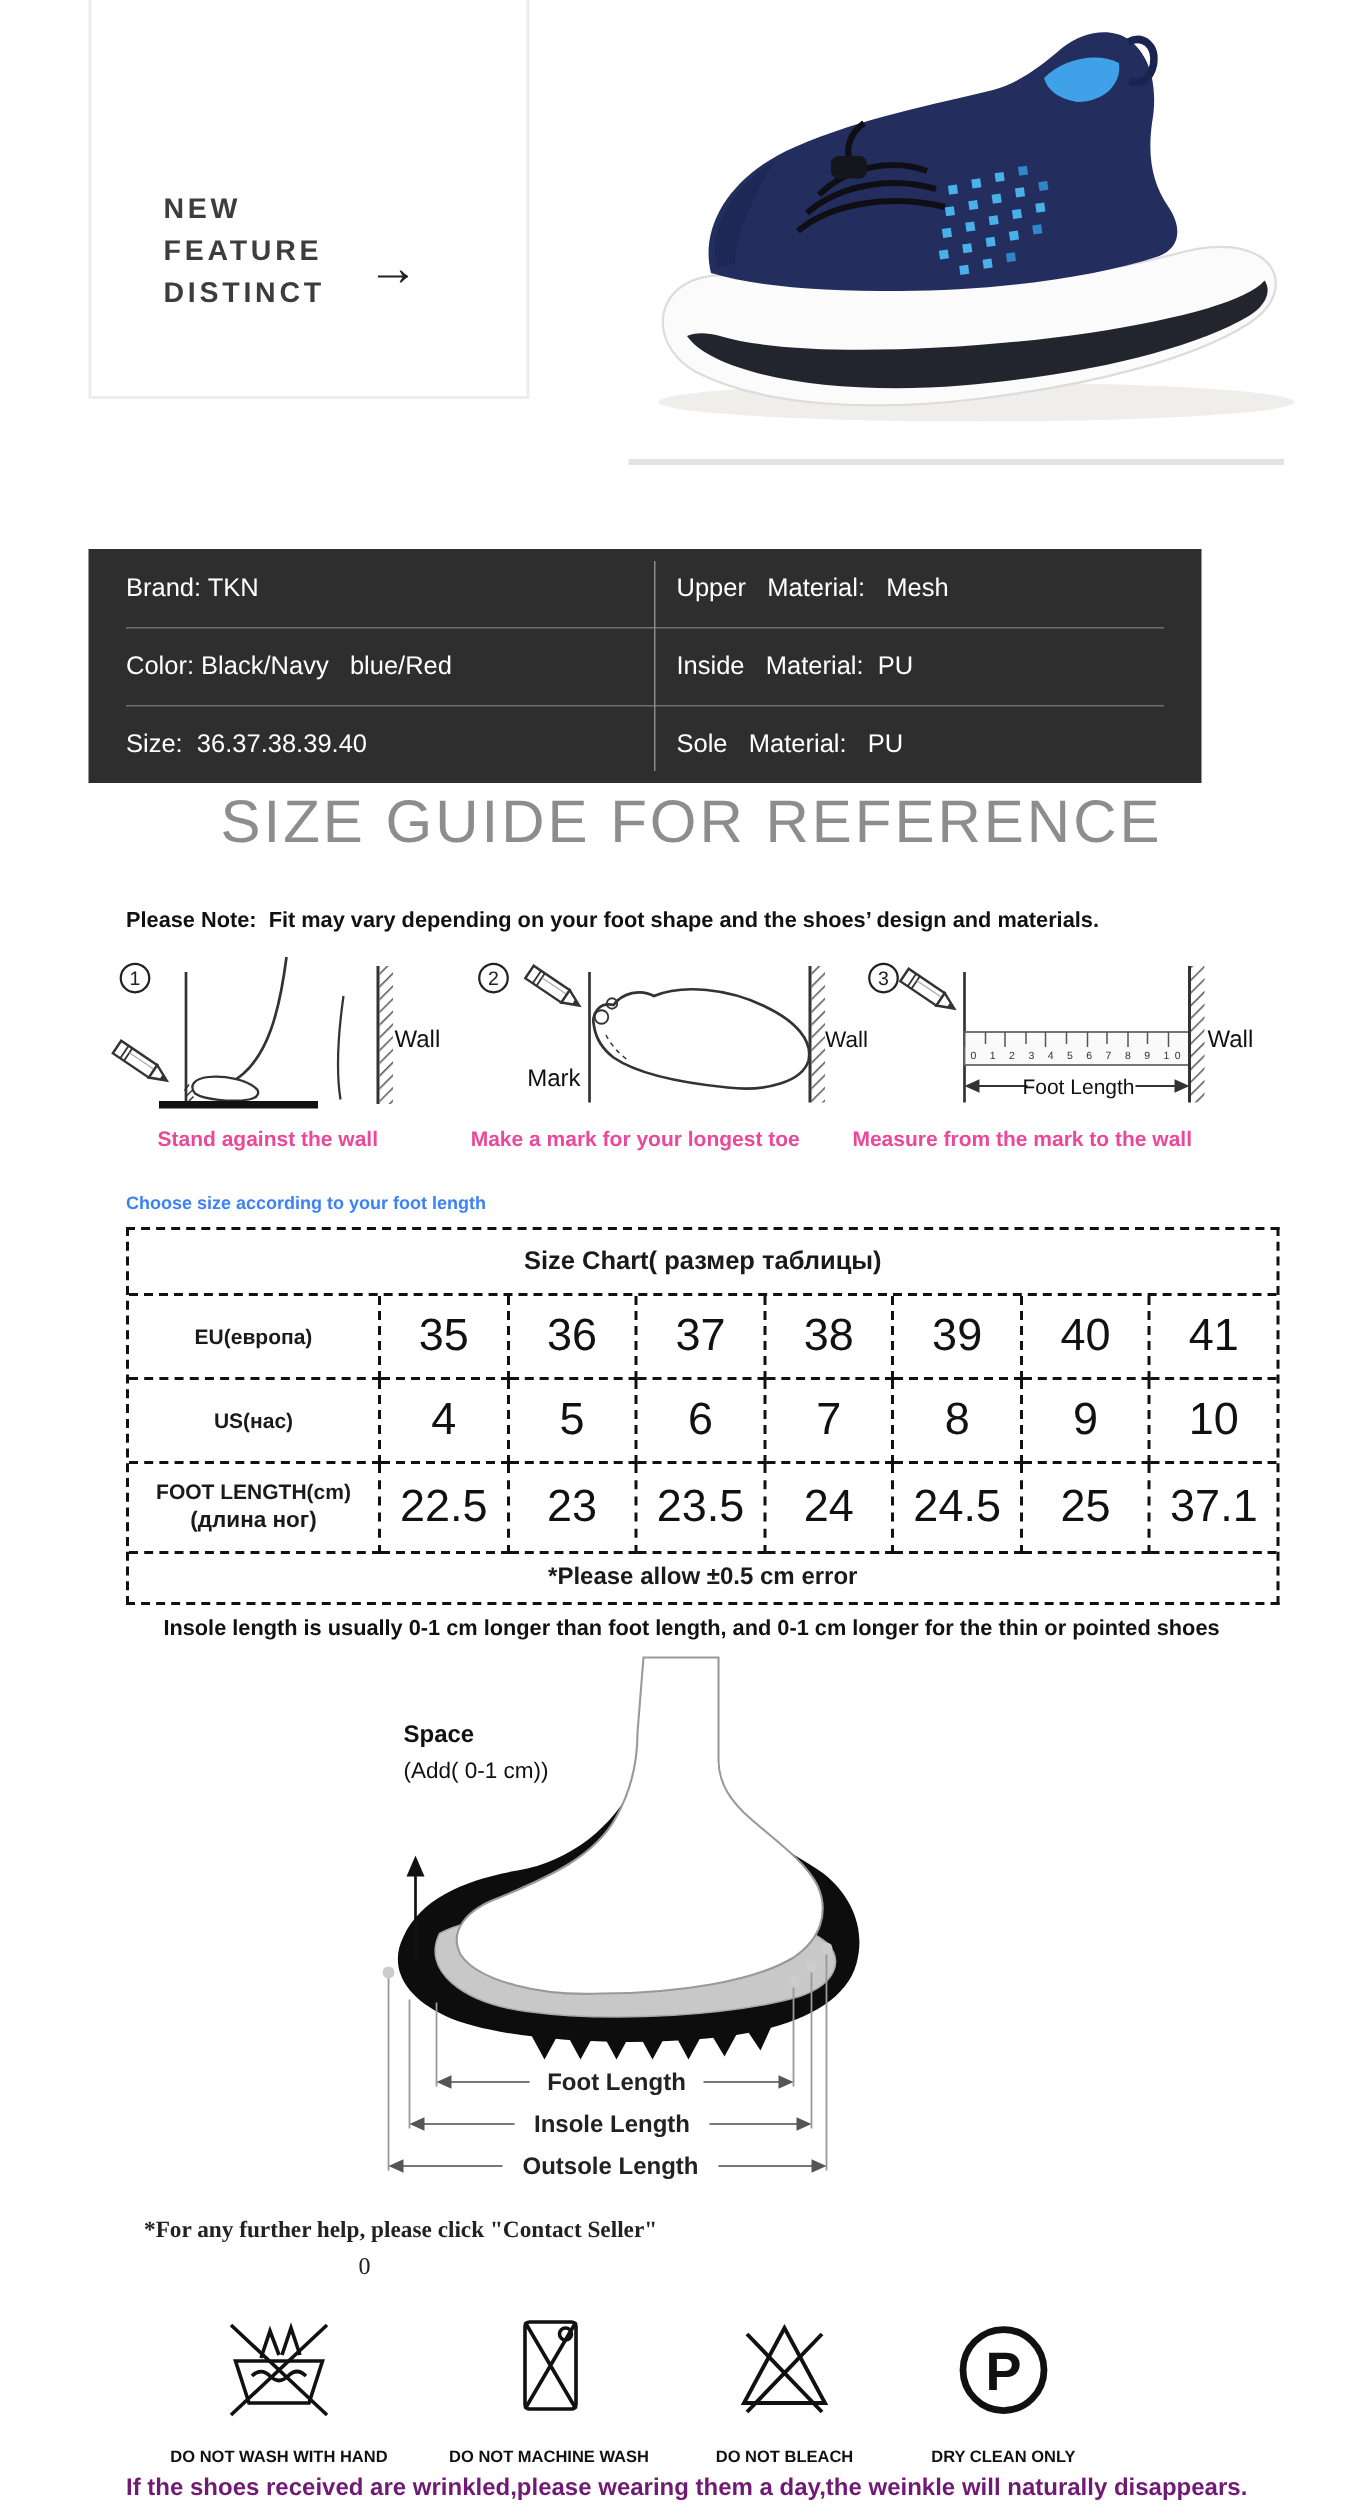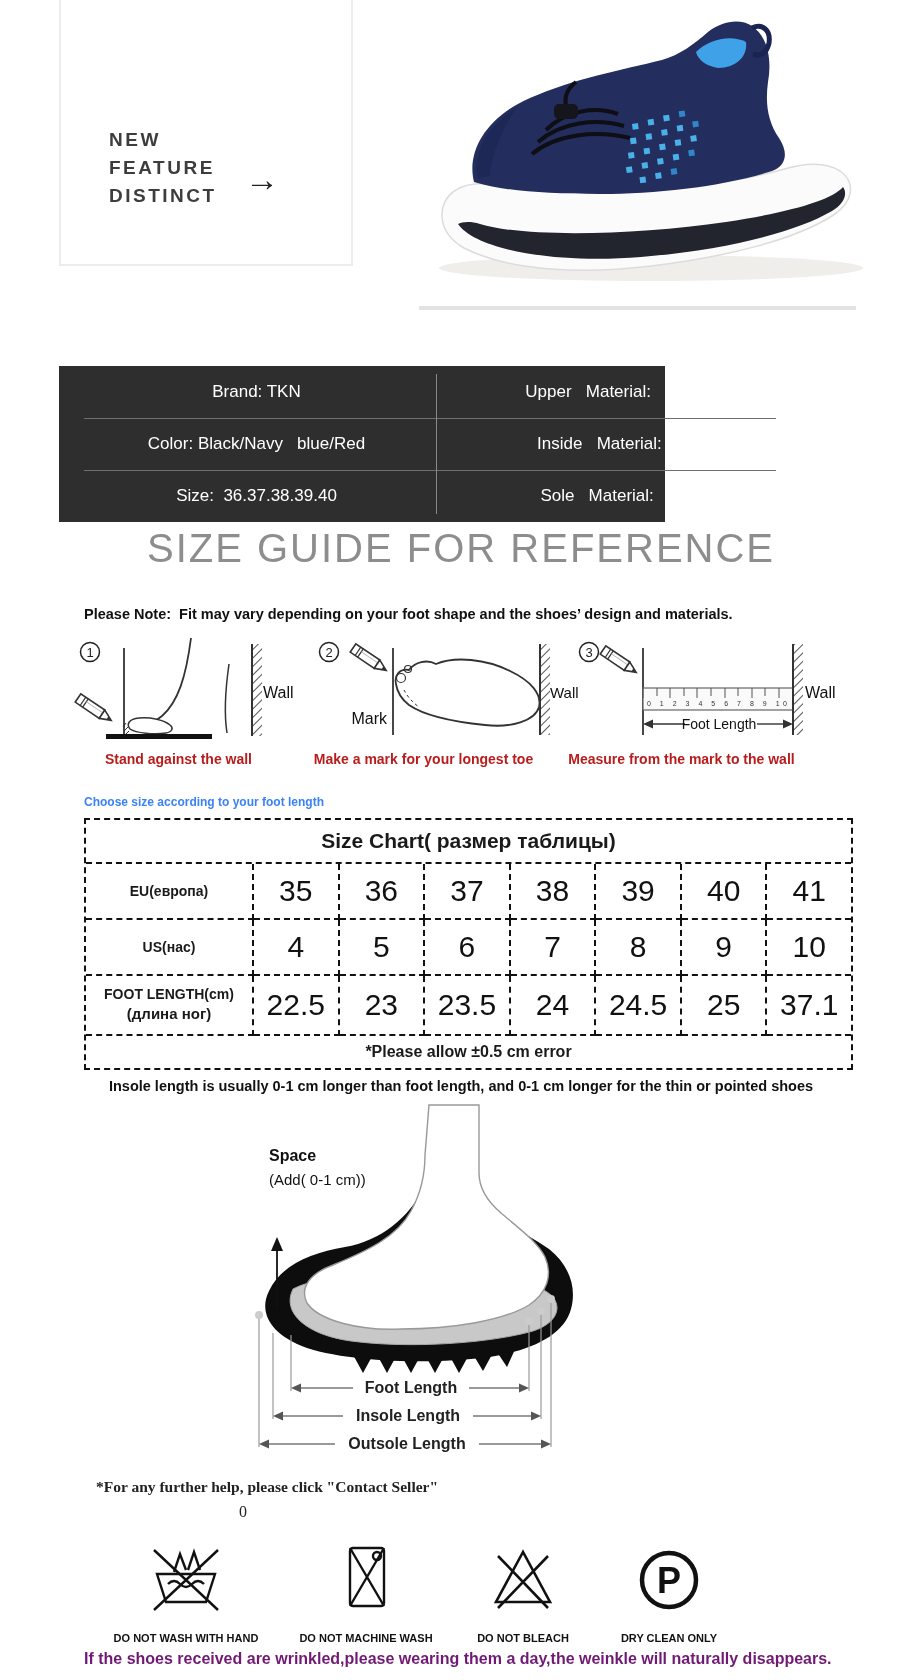--- a/index.html
+++ b/index.html
@@ -8,39 +8,39 @@
   .abs{position:absolute;}
 
   
   .hero-card{left:48px;top:-4px;width:290px;height:266px;border:2px solid #ececec;background:#fff;}
   .tagline{left:98px;top:126px;font-size:19px;font-weight:bold;letter-spacing:2.5px;
            color:#3d3d3d;line-height:28px;}
   .hero-arrow{left:234px;top:160px;font-size:34px;font-weight:300;color:#222;}
   .photo-divider{left:408px;top:306px;width:437px;height:4px;background:#e3e3e3;}
 
   
-  .spec{left:48px;top:366px;width:606px;height:156px;background:#2e2e2e;text-align:center;}
+  .spec{left:48px;top:366px;width:742px;height:156px;background:#2e2e2e;}
   .spec-row{position:absolute;left:0;width:742px;height:52px;}
   .spec-cell{position:absolute;top:0;height:52px;line-height:52px;color:#fff;font-size:17px;white-space:pre;}
   .spec-left{left:25px;width:345px;}
   .spec-right{left:392px;width:330px;}
   .spec-hline{position:absolute;left:25px;width:692px;height:0;border-top:1px solid #6f6f6f;}
   .spec-vline{position:absolute;left:377px;top:8px;height:140px;width:0;border-left:1px solid #8a8a8a;}
 
   .size-guide-heading{left:0;top:526px;width:900px;text-align:center;font-size:40px;
       font-weight:300;letter-spacing:2px;color:#8d8d8d;}
   .fit-note{left:73px;top:606px;font-size:14.5px;font-weight:bold;color:#111;white-space:pre;}
 
   .panel{top:632px;height:116px;}
-  .caption{top:751px;font-size:14px;font-weight:600;color:#b91c1c;text-align:center;}
+  .caption{top:751px;font-size:14px;font-weight:600;color:#ec4899;text-align:center;}
   .choose-note{left:73px;top:795px;font-size:12px;font-weight:bold;color:#3b82f6;}
 
   
   .sc{left:73px;top:818px;width:765px;border:2px dashed #111;background:#fff;}
-  .sc-title{height:42px;line-height:42px;text-align:center;font-size:21px;font-weight:bold;
+  .sc-title{height:42px;line-height:42px;text-align:center;font-size:17px;font-weight:bold;
             border-bottom:2px dashed #111;}
   .sc-row{display:flex;}
   .sc-cell{border-right:2px dashed #111;border-bottom:2px dashed #111;display:flex;
            flex-direction:column;align-items:center;justify-content:center;box-sizing:border-box;}
   .sc-cell:last-child{border-right:none;}
   .sc-label{width:168px;font-size:14px;font-weight:bold;text-align:center;line-height:1.35;}
   .sc-val{flex:1;font-size:30px;color:#111;}
   .sc-footer{height:32px;line-height:32px;text-align:center;font-size:16px;font-weight:bold;
              font-family:Liberation Sans, sans-serif;}
   .r1{height:56px;} .r2{height:56px;} .r3{height:60px;}

